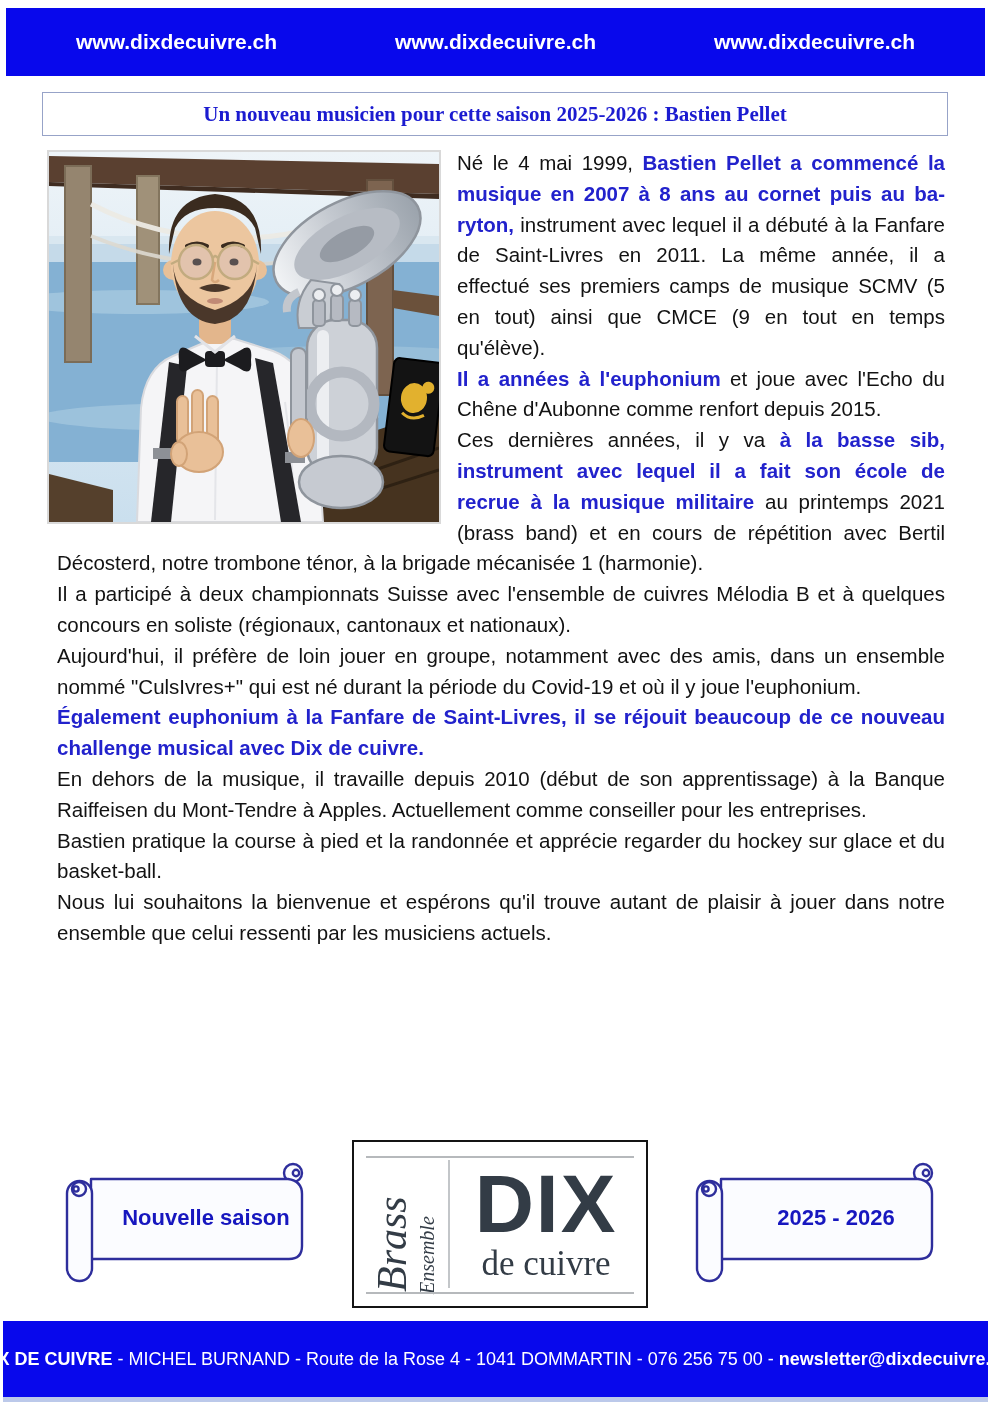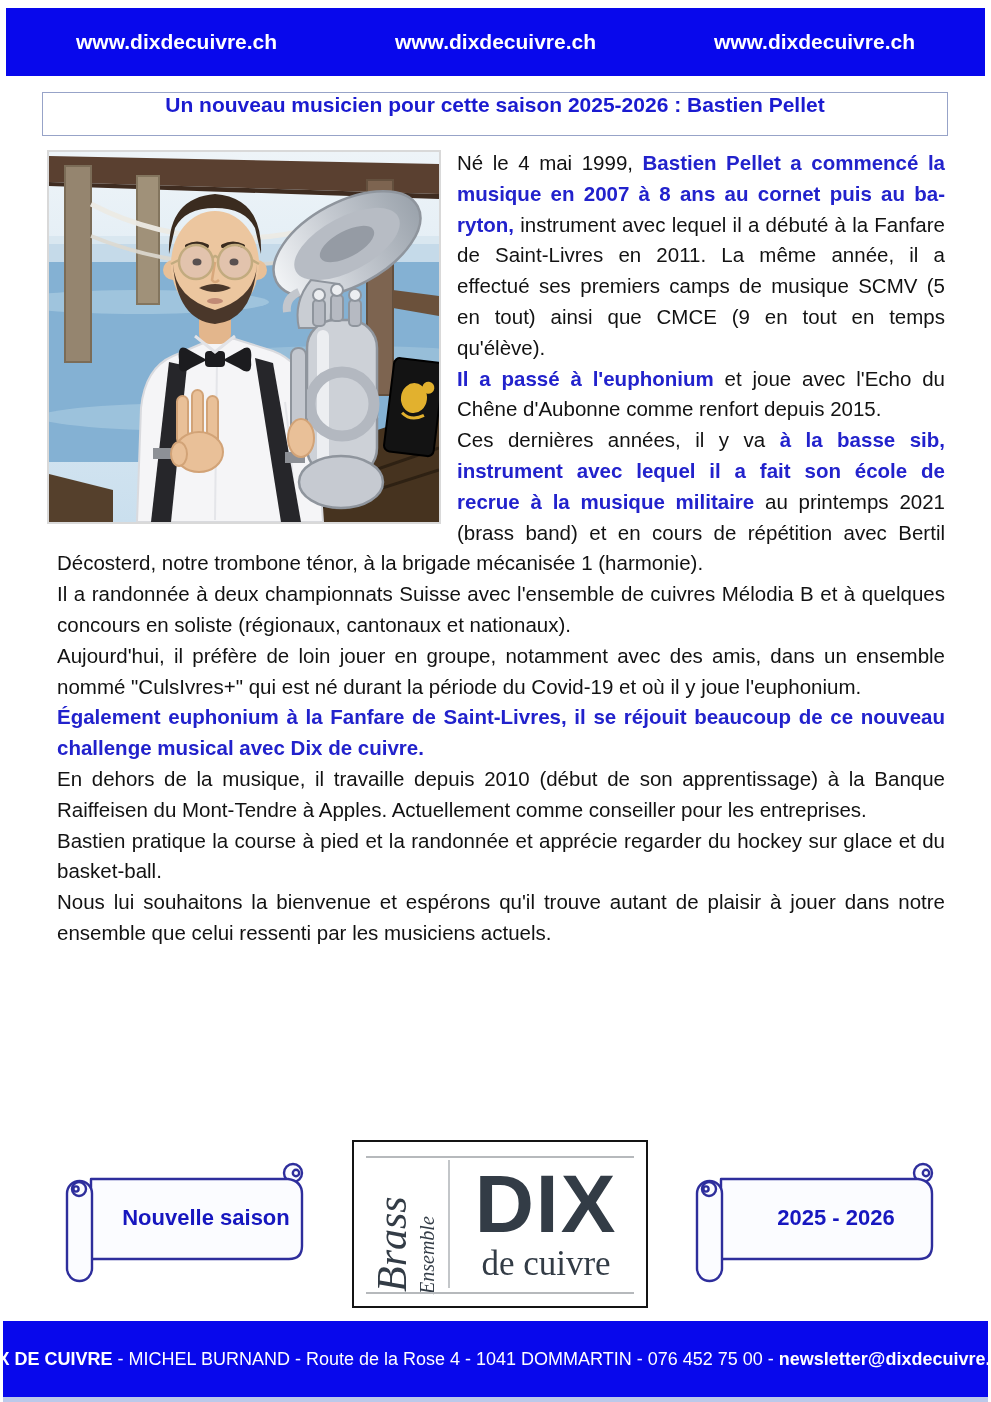--- a/index.html
+++ b/index.html
@@ -14,21 +14,21 @@
   .site-link{color:#ffffff;font-weight:bold;font-size:21px;text-decoration:none;cursor:pointer;}
 
   .footer-band{position:absolute;left:3px;top:1321px;width:985px;height:76px;
     background:var(--banner-blue);display:flex;align-items:center;justify-content:center;
     color:#ffffff;font-size:18px;white-space:pre;}
   .footer-band .fb{font-weight:bold;}
   .footer-strip{position:absolute;left:3px;top:1397px;width:985px;height:5px;background:var(--footer-strip);}
 
   
   .title-box{position:absolute;left:42px;top:92px;width:904px;height:42px;
-    border:1px solid #97a3c8;display:flex;align-items:flex-start;justify-content:center;}
+    border:1px solid #97a3c8;display:flex;align-items:center;justify-content:center;font-family:Liberation Serif, serif;}
   .title-box span{color:var(--title-blue);font-weight:bold;font-size:21px;}
 
   
   .article{position:absolute;left:0;right:0;top:148px;padding:0 46px 0 57px;}
   .para{margin:0;font-size:20.5px;line-height:30.8px;color:#121212;
     text-align:justify;hyphens:auto;-webkit-hyphens:auto;}
   .seg-em{color:var(--em-blue);font-weight:bold;}
 
   .photo-frame{float:left;width:390px;height:370px;border:2px solid #d9d9d9;
     margin:2px 16px 12px -10px;background:#cfe2ee;}
@@ -177,23 +177,23 @@
         <g transform="rotate(7 364 254)">
           <rect x="340" y="208" width="50" height="94" rx="6" fill="#131313" stroke="#000" stroke-width="2"></rect>
           <ellipse cx="364" cy="246" rx="13" ry="15" fill="#e2b12e"></ellipse>
           <circle cx="377" cy="234" r="6" fill="#e2b12e"></circle>
           <path d="M 354 262 Q 364 270 376 262" stroke="#e2b12e" stroke-width="3" fill="none"></path>
         </g>
       </svg>
     </div>
 
     <p class="para"><span>Né le 4 mai 1999, </span><span class="seg-em">Bastien Pellet a commencé la musique en 2007 à 8 ans au cornet puis au ba­ryton,</span><span> instrument avec lequel il a débuté à la Fanfare de Saint-Livres en 2011. La même an­née, il a effectué ses premiers camps de musique SCMV (5 en tout) ainsi que CMCE (9 en tout en temps qu'élève).</span></p>
-    <p class="para"><span class="seg-em">Il a passé à l'euphonium</span><span> et joue avec l'Echo du Chêne d'Aubonne comme renfort depuis 2015.</span></p>
+    <p class="para"><span class="seg-em">Il a années à l'euphonium</span><span> et joue avec l'Echo du Chêne d'Aubonne comme renfort depuis 2015.</span></p>
     <p class="para"><span>Ces dernières années, il y va </span><span class="seg-em">à la basse sib, instrument avec lequel il a fait son école de recrue à la musique militaire</span><span> au printemps 2021 (brass band) et en cours de répétition avec Bertil Décosterd, notre trombone ténor, à la brigade mécanisée 1 (harmonie).</span></p>
-    <p class="para"><span>Il a randonnée à deux championnats Suisse avec l'ensemble de cuivres Mélodia B et à quel­ques concours en soliste (régionaux, cantonaux et nationaux).</span></p>
+    <p class="para"><span>Il a participé à deux championnats Suisse avec l'ensemble de cuivres Mélodia B et à quel­ques concours en soliste (régionaux, cantonaux et nationaux).</span></p>
     <p class="para"><span>Aujourd'hui, il préfère de loin jouer en groupe, notamment avec des amis, dans un ensem­ble nommé "CulsIvres+" qui est né durant la période du Covid-19 et où il y joue l'eupho­nium.</span></p>
     <p class="para"><span class="seg-em">Également euphonium à la Fanfare de Saint-Livres, il se réjouit beaucoup de ce nou­veau challenge musical avec Dix de cuivre.</span></p>
     <p class="para"><span>En dehors de la musique, il travaille depuis 2010 (début de son apprentissage) à la Banque Raiffeisen du Mont-Tendre à Apples. Actuellement comme conseiller pour les entreprises.</span></p>
     <p class="para"><span>Bastien pratique la course à pied et la randonnée et apprécie regarder du hockey sur glace et du basket-ball.</span></p>
     <p class="para"><span>Nous lui souhaitons la bienvenue et espérons qu'il trouve autant de plaisir à jouer dans no­tre ensemble que celui ressenti par les musiciens actuels.</span></p>
   </div>
 
   <div class="scroll-banner left-pos">
     <svg viewBox="0 0 252 132">
       <g fill="#fbfcff" stroke="#2e2e9c" stroke-width="2.4" stroke-linejoin="round" stroke-linecap="round">
@@ -229,16 +229,16 @@
         <path d="M 33 21 H 230 Q 244 23 244 36 V 88 Q 244 101 231 101 H 33 Z"></path>
         <rect x="9" y="23" width="25" height="100" rx="12.5"></rect>
         <circle cx="21" cy="31" r="7"></circle>
           <circle cx="18" cy="31" r="2.6"></circle>
         <path d="M 34 36 V 106" stroke-width="1.4" opacity="0.5" fill="none"></path>
       </g>
     </svg>
     <div class="scroll-label">2025 - 2026</div>
   </div>
 
-  <div class="footer-band"><span class="fb">DIX DE CUIVRE</span><span> - MICHEL BURNAND - Route de la Rose 4 - 1041 DOMMARTIN - 076 452 75 00 - </span><span class="fb">newsletter@dixdecuivre.ch</span></div>
+  <div class="footer-band"><span class="fb">DIX DE CUIVRE</span><span> - MICHEL BURNAND - Route de la Rose 4 - 1041 DOMMARTIN - 076 256 75 00 - </span><span class="fb">newsletter@dixdecuivre.ch</span></div>
   <div class="footer-strip"></div>
 
 </div>
 
 </body></html>

